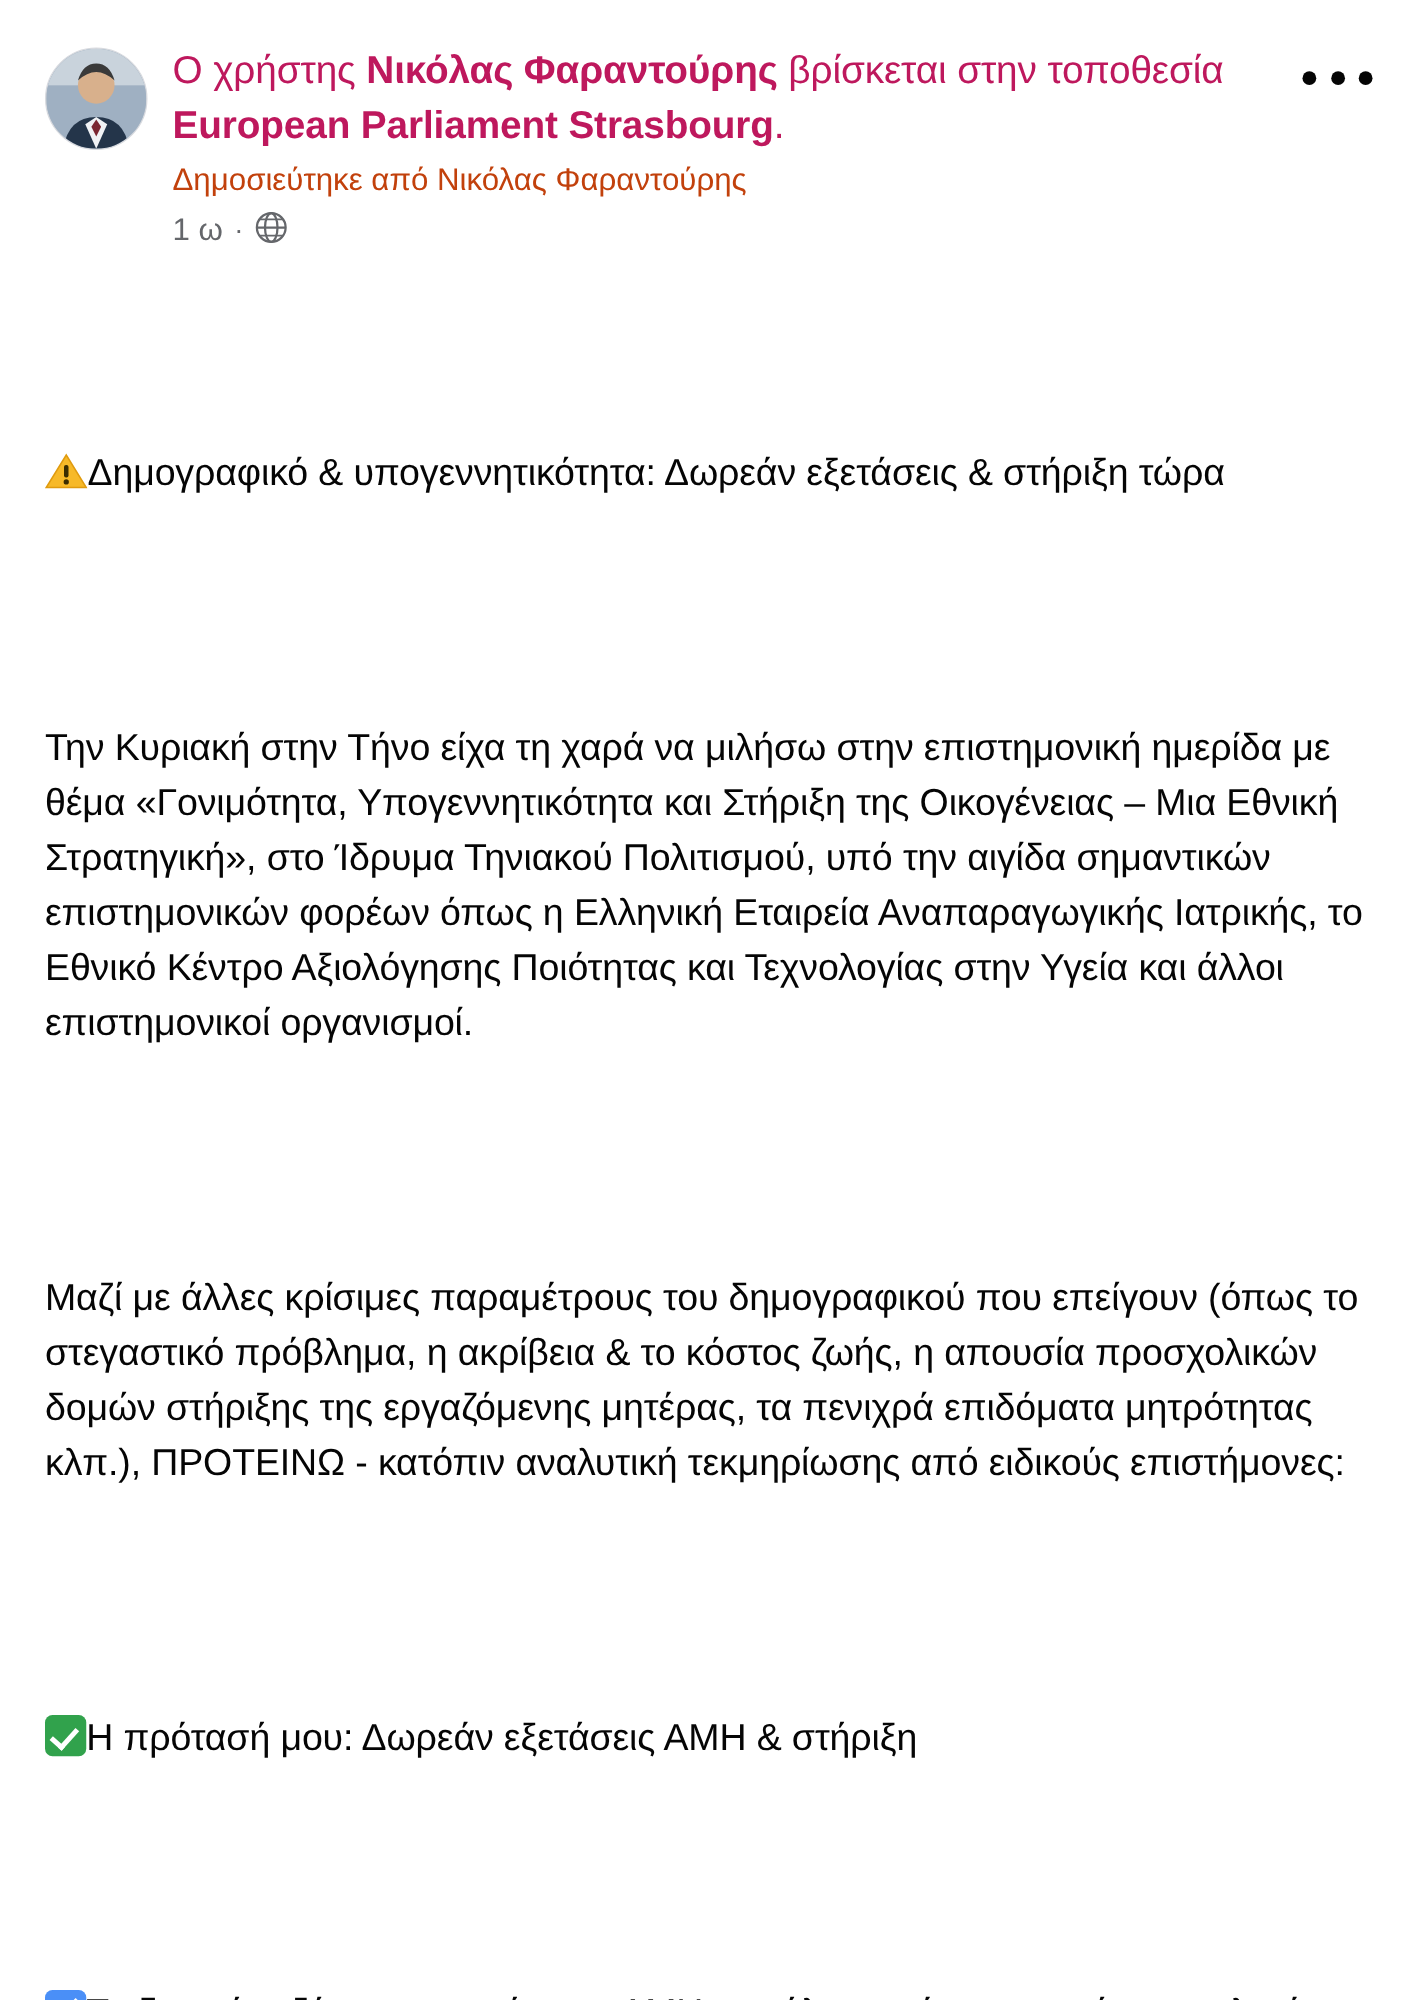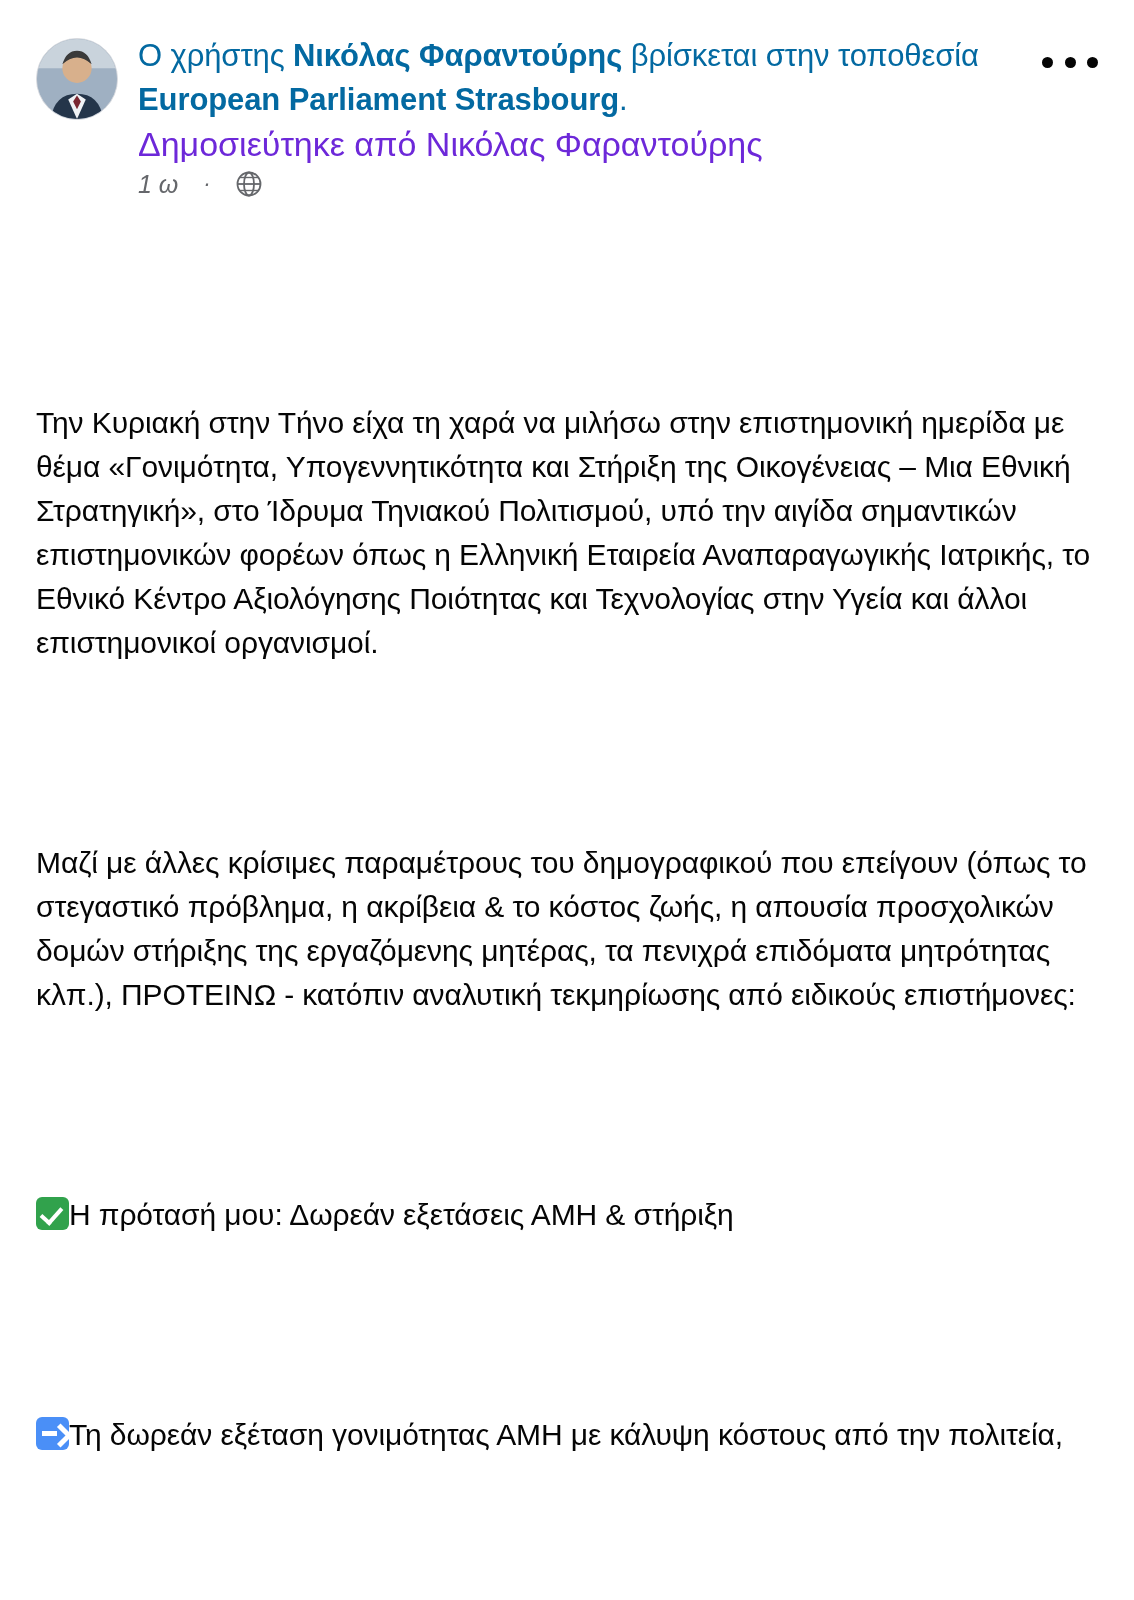--- a/index.html
+++ b/index.html
@@ -38,39 +38,37 @@
     position: relative;
   }
   .avatar svg { display: block; width: 100%; height: 100%; }
   .header-text {
     flex: 1 1 auto;
     padding-right: 70px;
   }
   .title-line {
     font-size: 31px;
     line-height: 44px;
-    color: #0369a1;
+    color: #be185d;
     letter-spacing: -0.1px;
   }
   .title-line b { font-weight: 700; }
   .subtitle {
     margin-top: 6px;
-    font-size: 34px;
+    font-size: 25px;
     line-height: 32px;
-    color: #6d28d9;
+    color: #c2410c;
   }
   .meta {
     margin-top: 9px;
     font-size: 25px;
     line-height: 30px;
     color: #65676b;
     display: flex;
-    align-items: center;
-    gap: 25px;
-    font-style: italic;
+    gap: 9px;
   }
   .meta .dot { font-size: 22px; color: #65676b; }
   .globe-icon {
     display: inline-block;
     width: 26px;
     height: 26px;
     vertical-align: middle;
   }
   .globe-icon svg { display: block; }
   .menu-dots {
@@ -189,20 +187,25 @@
 
     <div class="menu-dots">
       <span></span>
       <span></span>
       <span></span>
     </div>
   </div>
 
   <div class="post-body">
 
+    <p class="para"><span class="emoji-warn"><svg viewBox="0 0 34 30" xmlns="http://www.w3.org/2000/svg" aria-hidden="true">
+            <path d="M17 2 L33 28 L1 28 Z" fill="#f7b928" stroke="#e09b0f" stroke-width="1.2"></path>
+            <rect x="15.2" y="10" width="3.6" height="10" rx="1.6" fill="#3a2c00"></rect>
+            <circle cx="17" cy="23.5" r="2.1" fill="#3a2c00"></circle>
+          </svg></span><span>Δημογραφικό &amp; υπογεννητικότητα: Δωρεάν εξετάσεις &amp; στήριξη τώρα</span></p>
 
     <p class="para">Την Κυριακή στην Τήνο είχα τη χαρά να μιλήσω στην επιστημονική ημερίδα με θέμα «Γονιμότητα, Υπογεννητικότητα και Στήριξη της Οικογένειας – Μια Εθνική Στρατηγική», στο Ίδρυμα Τηνιακού Πολιτισμού, υπό την αιγίδα σημαντικών επιστημονικών φορέων όπως η Ελληνική Εταιρεία Αναπαραγωγικής Ιατρικής, το Εθνικό Κέντρο Αξιολόγησης Ποιότητας και Τεχνολογίας στην Υγεία και άλλοι επιστημονικοί οργανισμοί.</p>
 
     <p class="para">Μαζί με άλλες κρίσιμες παραμέτρους του δημογραφικού που επείγουν (όπως το στεγαστικό πρόβλημα, η ακρίβεια &amp; το κόστος ζωής, η απουσία προσχολικών δομών στήριξης της εργαζόμενης μητέρας, τα πενιχρά επιδόματα μητρότητας κλπ.), ΠΡΟΤΕΙΝΩ - κατόπιν αναλυτική τεκμηρίωσης από ειδικούς επιστήμονες:</p>
 
     <p class="para"><span class="emoji-check"></span><span>Η πρότασή μου: Δωρεάν εξετάσεις ΑΜΗ &amp; στήριξη</span></p>
 
     <p class="para"><span class="emoji-arrow"></span><span>Τη δωρεάν εξέταση γονιμότητας ΑΜΗ με κάλυψη κόστους από την πολιτεία,</span><br><br></p>
 
   </div>

